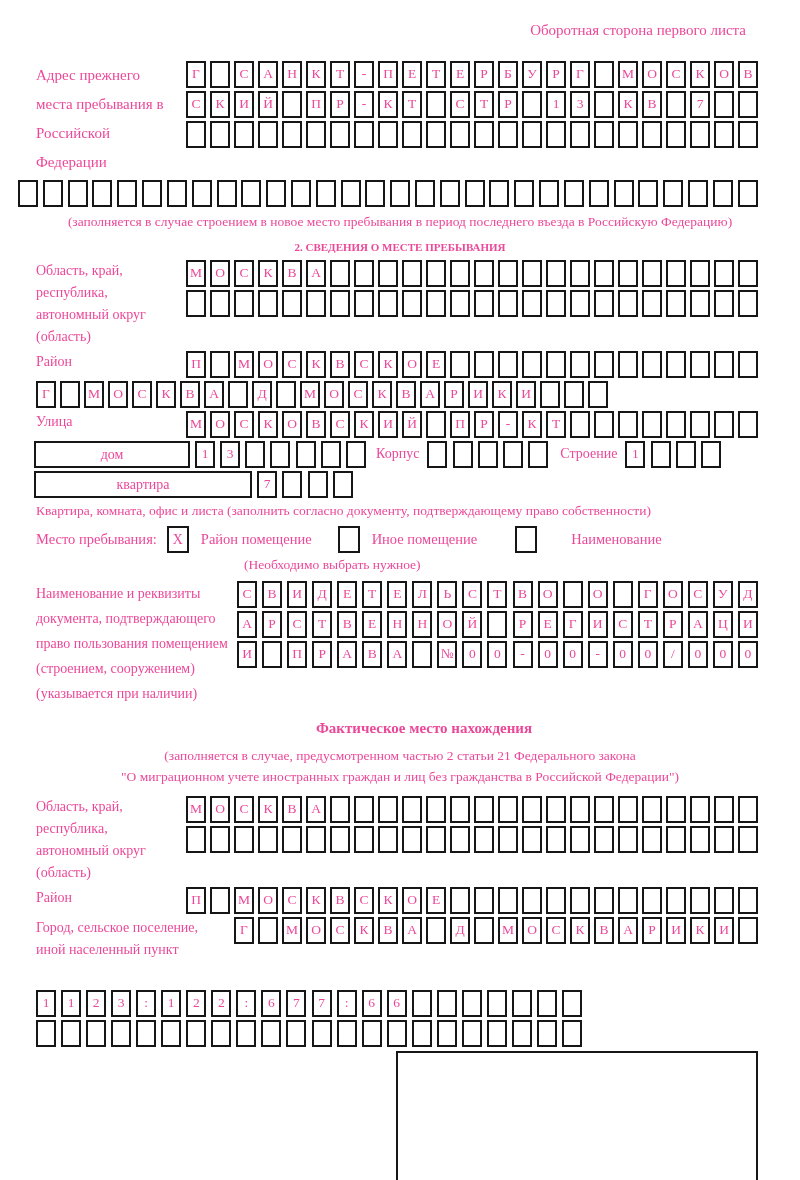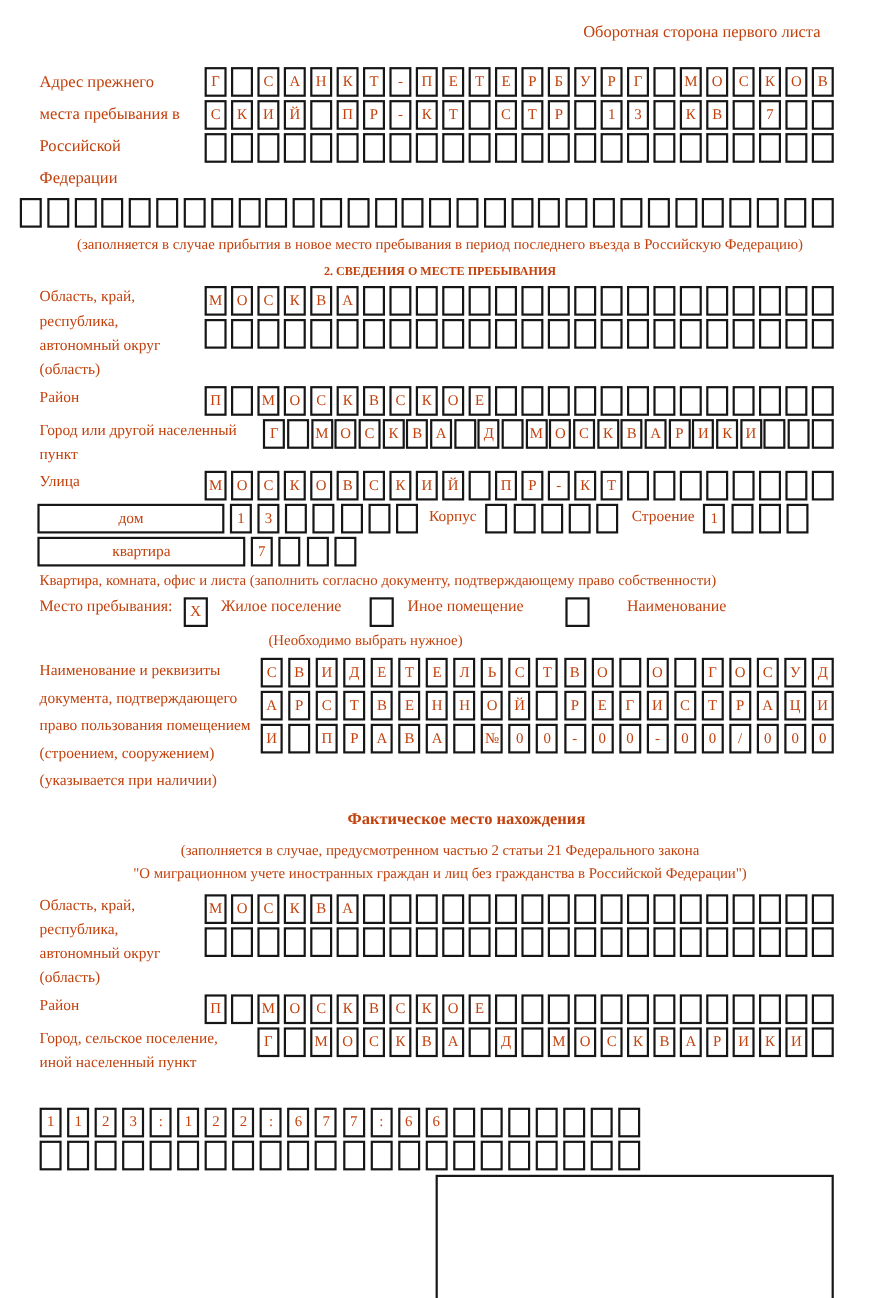--- a/index.html
+++ b/index.html
@@ -1,21 +1,21 @@
 <!DOCTYPE html>
 <html><head>
 <meta charset="utf-8">
 <style>
   html,body{margin:0;padding:0;background:#fff;}
   .page{
     position:relative;
     width:800px;height:1180px;
     box-sizing:border-box;
     background:#fff;
-    color:#c2410c;
+    color:#ec4899;
     font-family:"Liberation Serif","DejaVu Serif",serif;
     overflow:hidden;
   }
   .header-note{
     padding:22px 54px 0 0;
     text-align:right;
     font-size:15px;
   }
   
   .cbox{
@@ -47,21 +47,21 @@
   .sec-title{text-align:center;font-weight:bold;font-size:11px;margin:9px 0 7px 0;}
   .widebox{
     box-sizing:border-box;flex:none;
     height:27px;border:2px solid #161616;
     text-align:center;font-size:14px;line-height:23px;
     background:#fff;
   }
   .house-row{display:flex;align-items:center;padding:0 46px 0 34px;margin-top:3px;}
   .inl-label{font-size:14px;flex:none;}
   .left-caption{margin:3px 46px 4px 36px;}
-  .stay-row{display:flex;padding-left:36px;margin-top:6px;font-size:14.5px;}
+  .stay-row{display:flex;align-items:center;padding-left:36px;margin-top:6px;font-size:14.5px;}
   .checkcell{
     box-sizing:border-box;flex:none;
     width:22px;height:27px;border:2px solid #161616;
     text-align:center;font-size:14px;line-height:23px;
   }
   .choose-note{margin:2px 0 6px 244px;font-size:13.5px;}
   .doc-label{max-width:212px;line-height:25px;}
   .big-title{text-align:center;font-weight:bold;font-size:15px;margin:14px 0 8px 0;padding-left:48px;}
   .fact-note{text-align:center;font-size:13.5px;line-height:1.6;}
   .mark-box{
@@ -189,21 +189,21 @@
         <span class="cbox"></span>
         <span class="cbox"></span>
         <span class="cbox"></span>
         <span class="cbox"></span>
         <span class="cbox"></span>
         <span class="cbox"></span>
         <span class="cbox"></span>
         <span class="cbox"></span>
       </div>
   </div>
-  <div class="caption center">(заполняется в случае прибытия в новое место пребывания в период последнего въезда в Российскую Федерацию)</div>
+  <div class="caption center">(заполняется в случае строением в новое место пребывания в период последнего въезда в Российскую Федерацию)</div>
 
   <div class="sec-title">2. СВЕДЕНИЯ О МЕСТЕ ПРЕБЫВАНИЯ</div>
 
   <div class="frow">
     <div class="flabel">Область, край, республика, автономный округ (область)</div>
     <div class="col">
       <div class="boxrow w24">
           <span class="cbox">М</span>
           <span class="cbox">О</span>
           <span class="cbox">С</span>
@@ -282,21 +282,20 @@
         <span class="cbox"></span>
         <span class="cbox"></span>
         <span class="cbox"></span>
         <span class="cbox"></span>
         <span class="cbox"></span>
         <span class="cbox"></span>
       </div>
   </div>
 
   <div class="frow">
-    <div class="flabel">Город или другой населенный пункт</div>
     <div class="boxrow w24">
         <span class="cbox">Г</span>
         <span class="cbox"></span>
         <span class="cbox">М</span>
         <span class="cbox">О</span>
         <span class="cbox">С</span>
         <span class="cbox">К</span>
         <span class="cbox">В</span>
         <span class="cbox">А</span>
         <span class="cbox"></span>
@@ -342,21 +341,21 @@
         <span class="cbox"></span>
         <span class="cbox"></span>
         <span class="cbox"></span>
         <span class="cbox"></span>
         <span class="cbox"></span>
         <span class="cbox"></span>
       </div>
   </div>
 
   <div class="house-row">
-    <div class="widebox" style="width:170px;">дом</div>
+    <div class="widebox" style="width:156px;">дом</div>
     <div class="boxrow w7" style="margin-left:5px;">
         <span class="cbox">1</span>
         <span class="cbox">3</span>
         <span class="cbox"></span>
         <span class="cbox"></span>
         <span class="cbox"></span>
         <span class="cbox"></span>
         <span class="cbox"></span>
       </div>
     <div class="inl-label" style="margin:0 8px 0 10px;">Корпус</div>
@@ -370,36 +369,36 @@
     <div class="inl-label" style="margin:0 8px 0 12px;">Строение</div>
     <div class="boxrow w4">
         <span class="cbox">1</span>
         <span class="cbox"></span>
         <span class="cbox"></span>
         <span class="cbox"></span>
       </div>
   </div>
 
   <div class="house-row">
-    <div class="widebox" style="width:189px;">квартира</div>
+    <div class="widebox" style="width:218px;">квартира</div>
     <div class="boxrow w4" style="margin-left:5px;">
         <span class="cbox">7</span>
         <span class="cbox"></span>
         <span class="cbox"></span>
         <span class="cbox"></span>
       </div>
   </div>
   <div class="caption left-caption">Квартира, комната, офис и листа (заполнить согласно документу, подтверждающему право собственности)</div>
 
   <div class="stay-row">
     <span>Место пребывания:</span>
     <span class="boxrow" style="width:22px;margin-left:10px;">
         <span class="checkcell">X</span>
       </span>
-    <span style="margin-left:12px;">Жилое поселение</span>
+    <span style="margin-left:12px;">Район помещение</span>
     <span class="boxrow" style="width:22px;margin-left:26px;">
         <span class="checkcell"></span>
       </span>
     <span style="margin-left:12px;">Иное помещение</span>
     <span class="boxrow" style="width:22px;margin-left:38px;">
         <span class="checkcell"></span>
       </span>
     <span style="margin-left:34px;">Наименование</span>
   </div>
   <div class="caption choose-note">(Необходимо выбрать нужное)</div>

